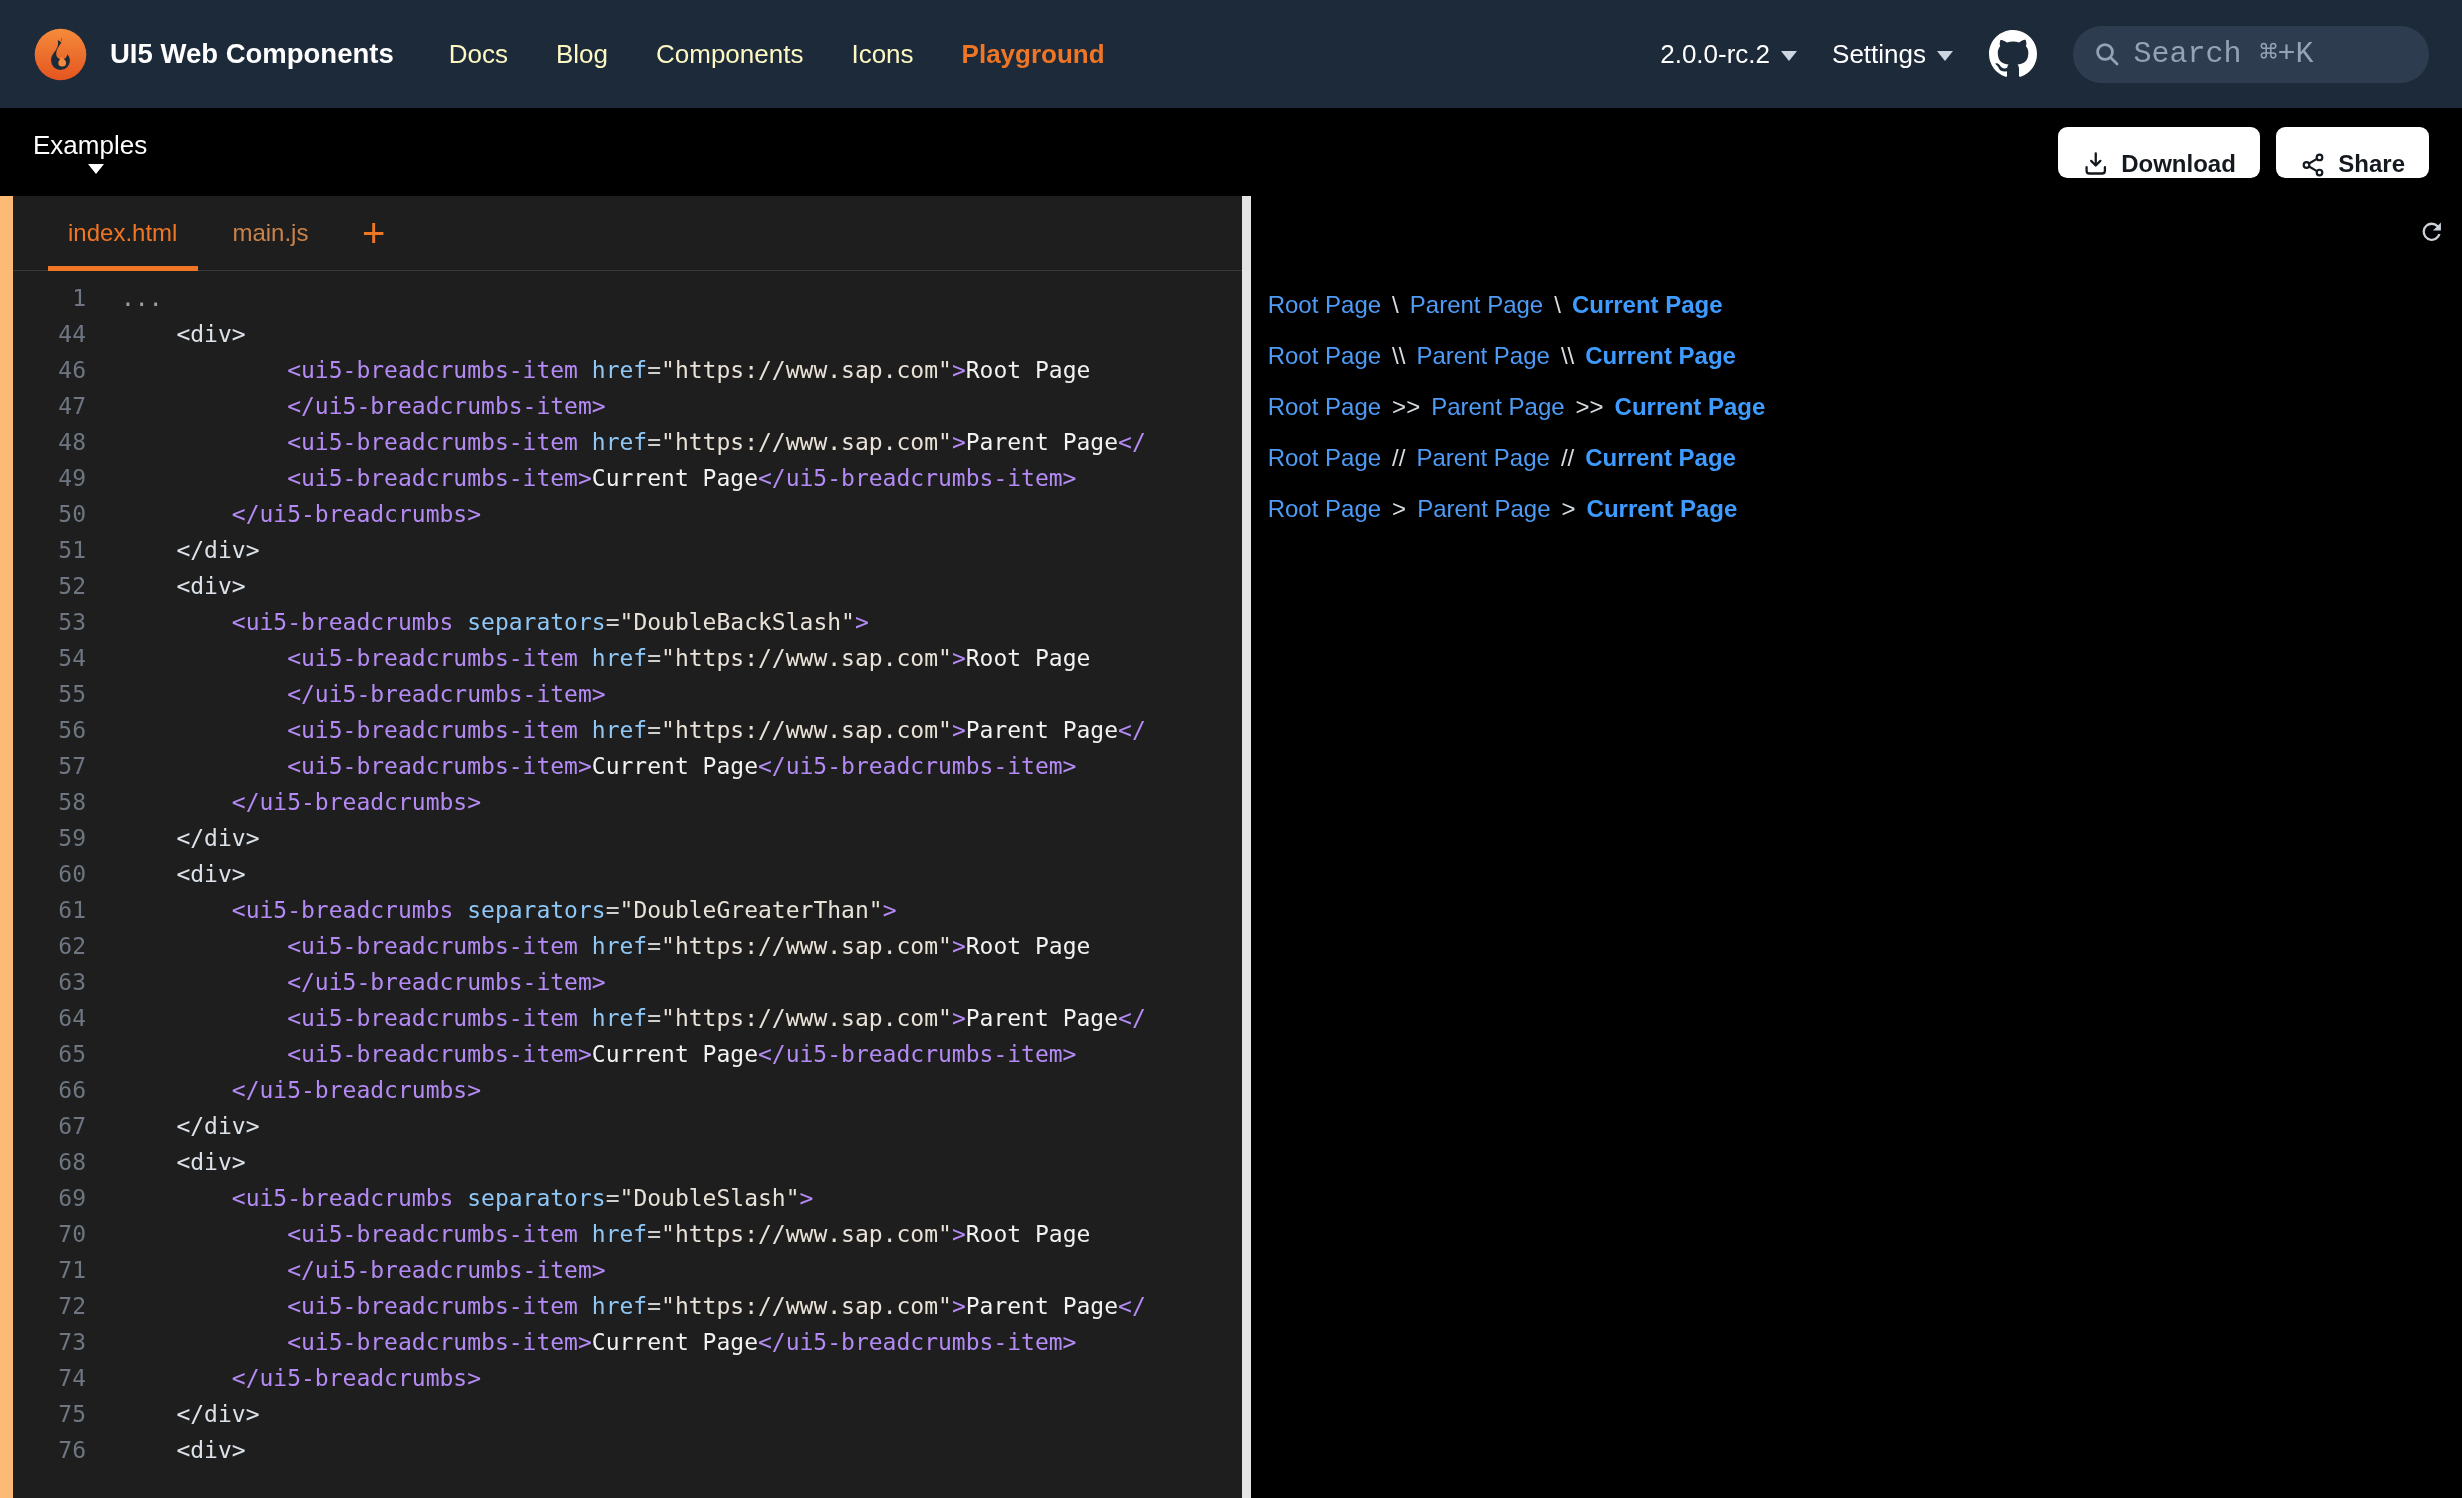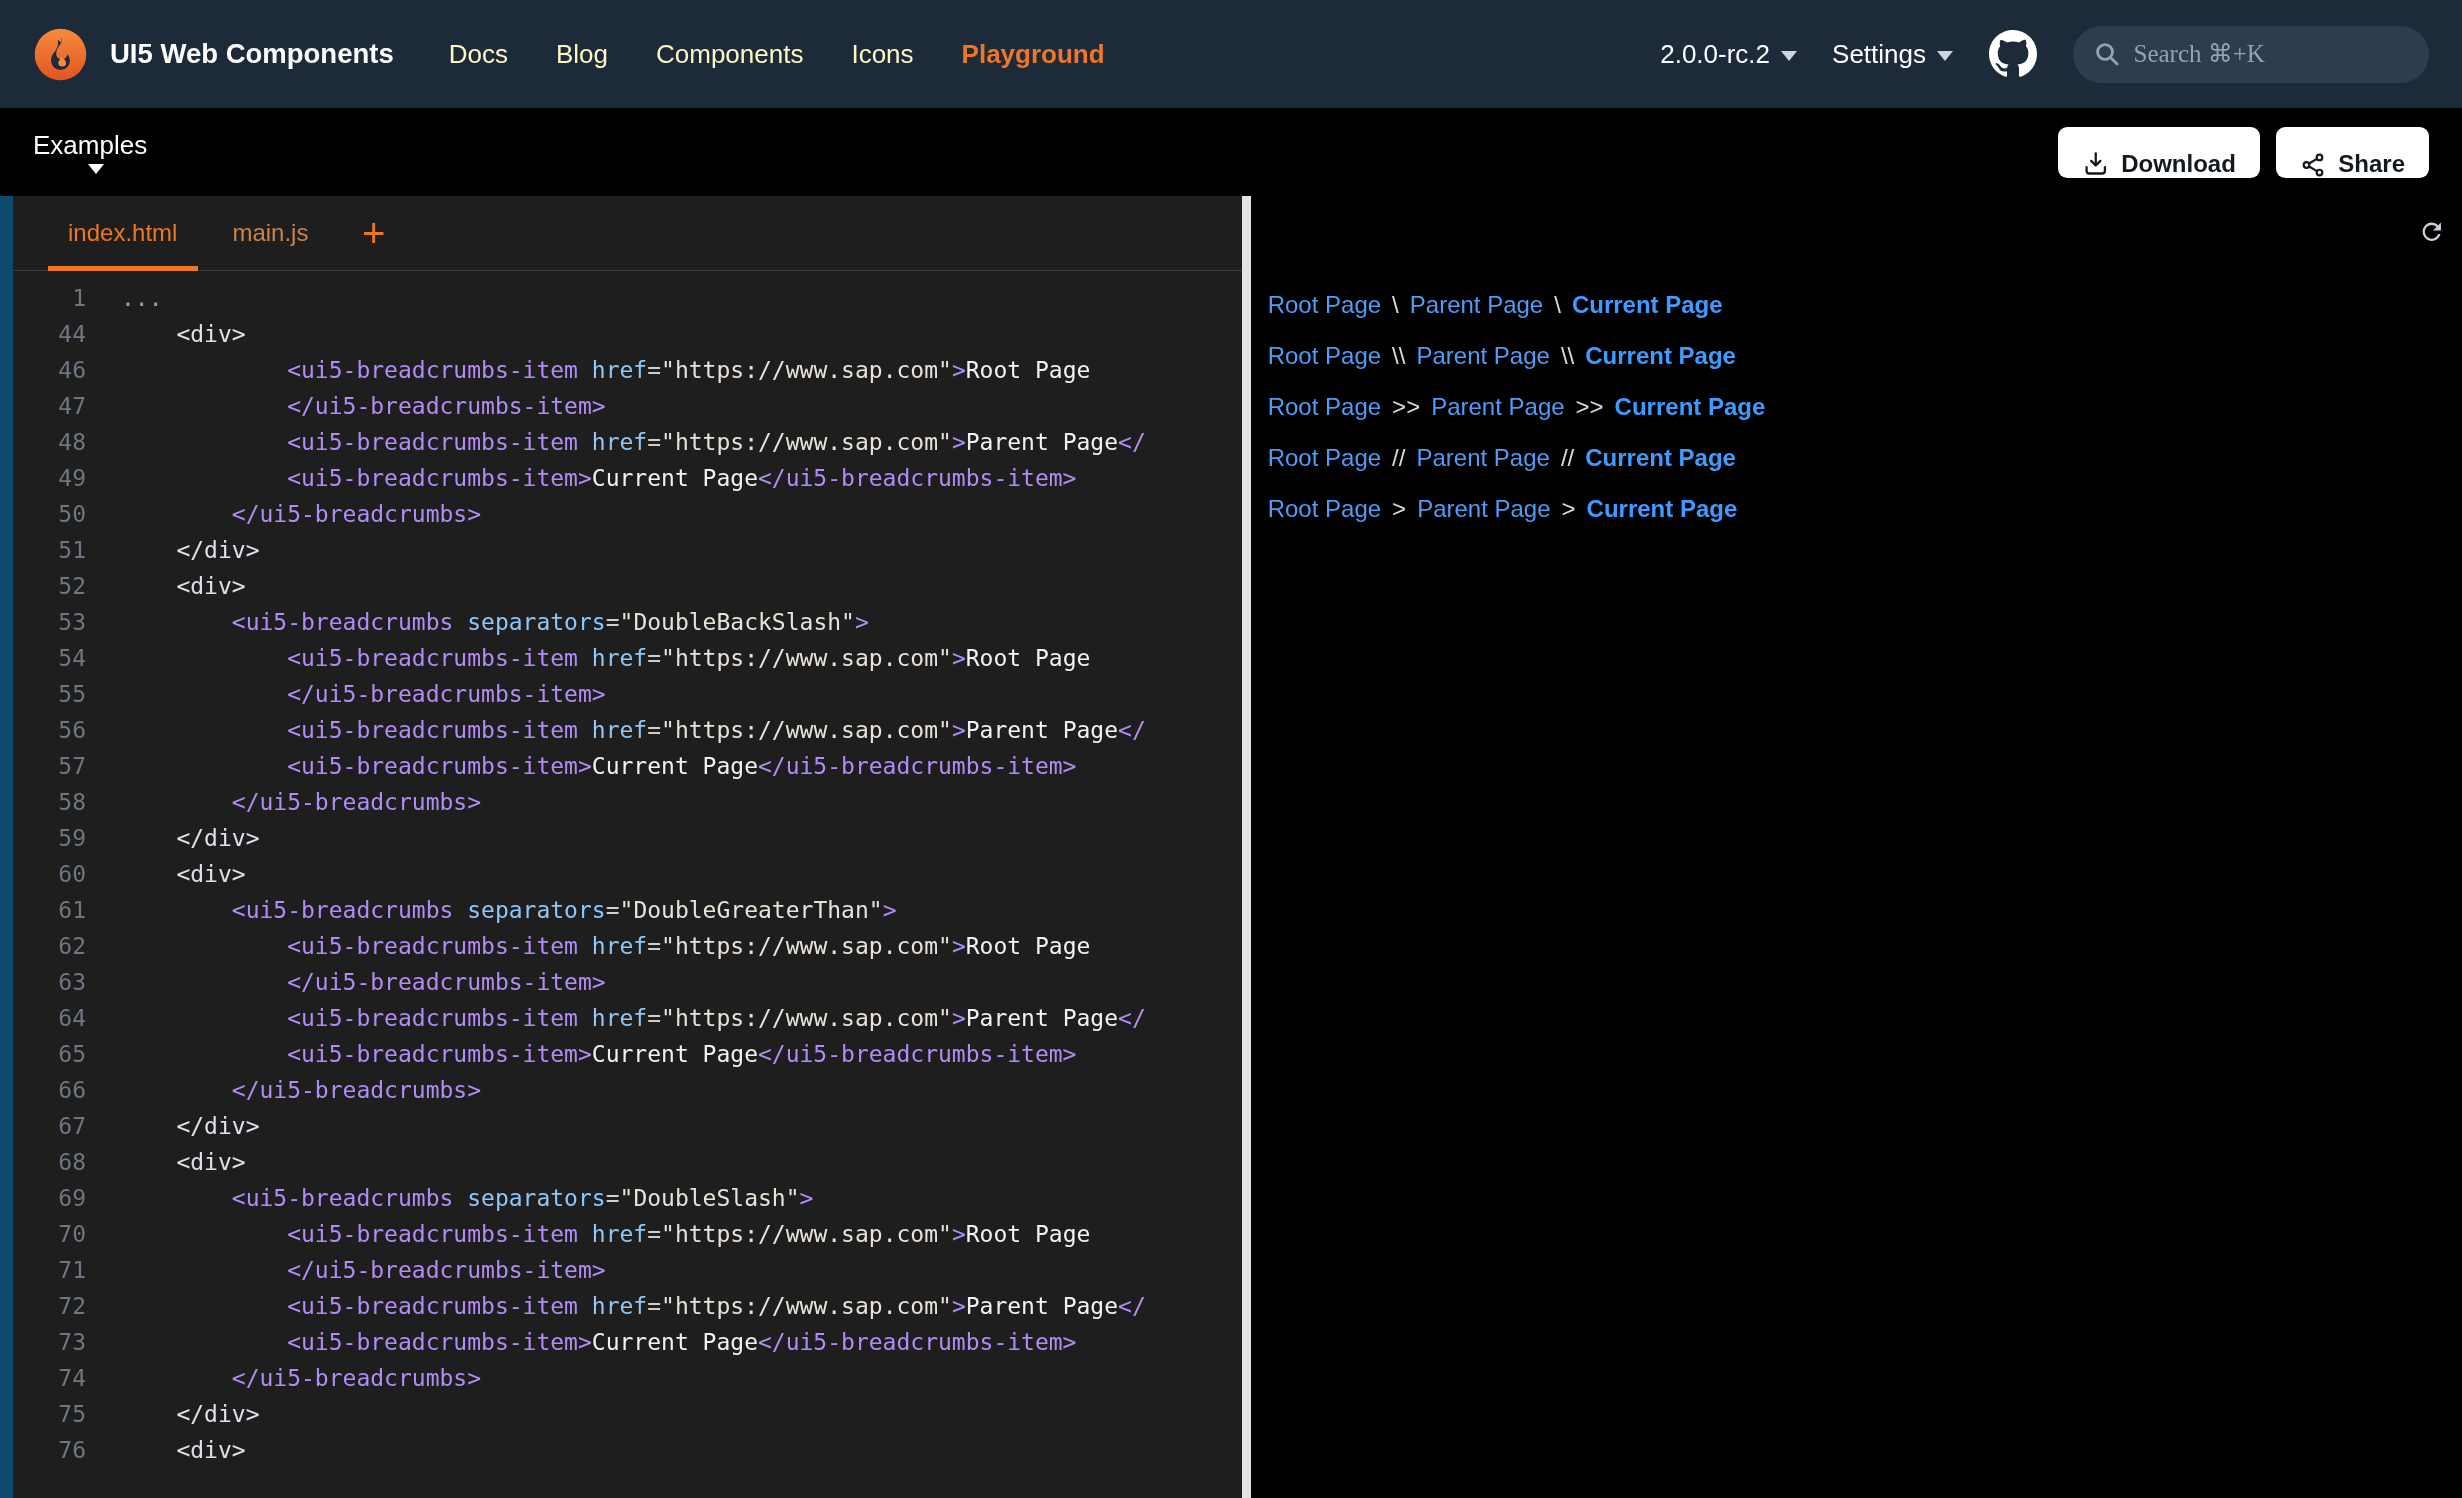--- a/index.html
+++ b/index.html
@@ -15,34 +15,34 @@
   .nav-link { padding:0 24px; font-size:26px; color:#fef9c3; cursor:pointer; white-space:nowrap; }
   .nav-link.active { color:#ee7624; font-weight:600; }
   .nav-right { margin-left:auto; display:flex; align-items:center; gap:35px;justify-content:center; }
   .menu-item { display:flex; align-items:center; color:#fff; font-size:26px; cursor:pointer; white-space:nowrap; }
   .caret { width:0; height:0; border-left:8.3px solid transparent; border-right:8.3px solid transparent;
            border-top:10px solid #cdd6e0; display:inline-block; margin-left:11px; margin-top:3.7px; }
   .gh { width:50px; height:50px; display:flex; align-items:center; justify-content:center; cursor:pointer; }
   .search { width:356px; height:57px; background:#2d3c4e; border-radius:29px; display:flex;
             align-items:center; padding:0 20px; gap:13px; }
   .search input { flex:1; background:transparent; border:none; outline:none; color:#22c55e;
-                  font-size:25px; font-family:Liberation Serif, serif; min-width:0; }
+                  font-size:30px; font-family:Liberation Mono, monospace; min-width:0; }
   .search input::placeholder { color:#93a3b4; }
 
   
   .toolbar { height:88px; background:#000; display:flex; align-items:center; padding:0 33px; }
   .examples { display:flex; align-items:center; color:#fff; font-size:26px; cursor:pointer;flex-direction:column; }
   .examples .caret { border-top-color:#fff; }
   .toolbar-right { margin-left:auto; display:flex; gap:16.5px; }
   .btn { height:51px; background:#fff; border:none; border-radius:9.2px; display:flex;
          align-items:flex-end; gap:12px; padding:0 24px; font-size:24px; font-weight:700;
          color:#14191f; cursor:pointer; font-family:"Liberation Sans",sans-serif; }
 
   
-  .main { height:1302px; display:flex; background:#0c4a6e; }
+  .main { height:1302px; display:flex; background:#fdba74; }
   .editor { width:1229px; margin-left:13px; background:#1e1e1e; display:flex;
             flex-direction:column; overflow:hidden; }
   .splitter { width:9.2px; background:#e4e4e4; cursor:col-resize; flex:none; }
   .preview { flex:1; position:relative; background:#000; overflow:hidden; }
 
   
   .tabbar { height:75px; flex:none; display:flex; align-items:stretch; padding-left:27.5px;
             border-bottom:0.9px solid #3a3a3a; }
   .tab { display:flex; align-items:center; padding:0 27.5px; font-size:24px; color:#c9834b;
          position:relative; cursor:pointer; white-space:nowrap; }

